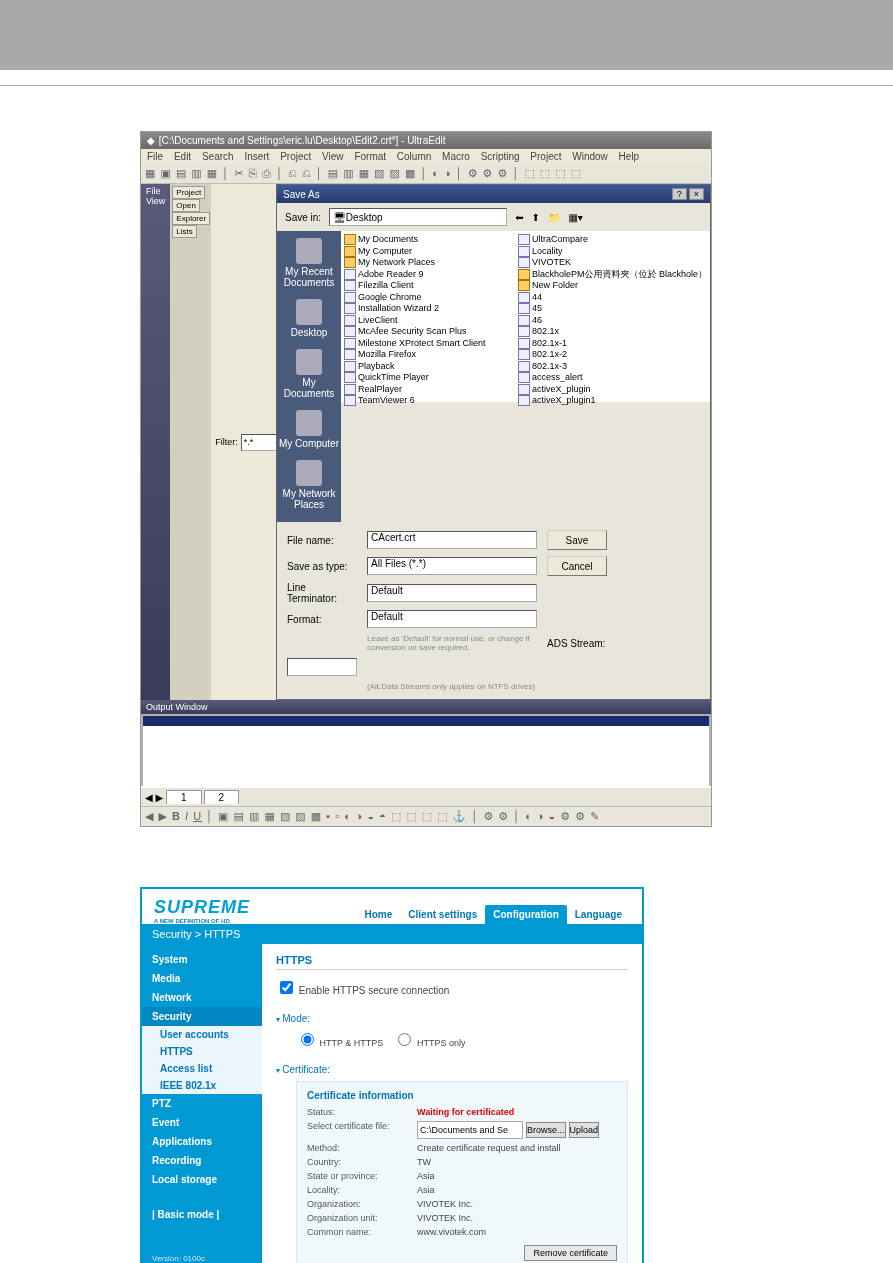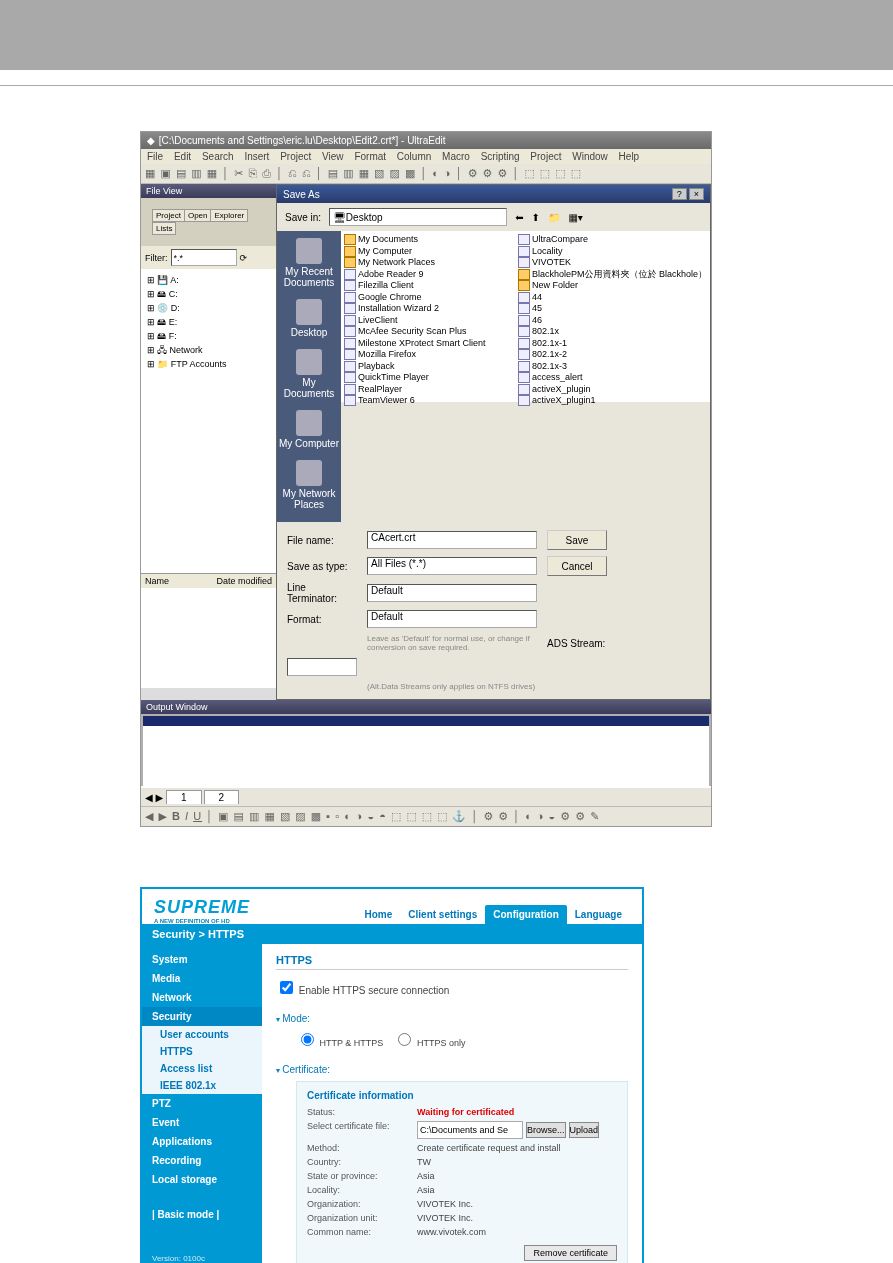--- a/index.html
+++ b/index.html
@@ -10,23 +10,23 @@
 
 
 .ss1{border:1px solid #999;width:570px;margin-bottom:60px}
 .ue-title{background:#7a7a7a;background:linear-gradient(#8a8a8a,#6a6a6a);color:#fff;font-size:10px;padding:3px 6px;display:flex;align-items:center;gap:4px}
 .ue-menu{background:#ece9d8;padding:2px 6px;font-size:10px}
 .ue-menu span{margin-right:8px;color:#444}
 .tb{background:#e8e6da;padding:3px 4px;border-bottom:1px solid #bbb;font-size:11px;line-height:13px;letter-spacing:1px;color:#666}
 .tb2{background:#e8e6da;padding:3px 4px;border-top:1px solid #bbb;font-size:11px;line-height:13px;letter-spacing:1px;color:#666}
 .ue-body{display:flex;background:#b0b0b0}
 
-.fv{width:135px;background:#737373;display:flex;flex-direction:column}
+.fv{width:135px;background:#737373;display:flex;}
 .fv-title{background:linear-gradient(#5a5a7a,#3a3a5a);color:#fff;font-size:9px;padding:2px 5px}
-.fv-tabs{background:#d4d0c0;padding:11px;font-size:8px}
+.fv-tabs{background:#d4d0c0;padding:2px;font-size:8px}
 .fv-tabs span{display:inline-block;border:1px solid #999;background:#ece9d8;padding:1px 3px;margin-right:-1px}
 .fv-filter{background:#ece9d8;padding:3px 4px;font-size:9px;display:flex;align-items:center;gap:3px}
 .fv-filter input{width:60px;height:13px;font-size:9px;border:1px inset #aaa}
 .fv-tree{background:#fff;flex:1;padding:4px 6px;font-size:9px;line-height:14px}
 .fv-tree div{white-space:nowrap}
 .fv-nh{background:#ece9d8;border-top:1px solid #999;padding:2px 4px;font-size:9px;display:flex}
 .fv-nh span:first-child{flex:1}
 .fv-blank{background:#fff;height:100px}
 .fv-scroll{background:#ddd;height:12px}
 
@@ -58,21 +58,21 @@
 .ue-tabs span{display:inline-block;border:1px solid #999;border-bottom:none;background:#fff;padding:1px 14px;margin-right:2px}
 
 
 .ss2{border:2px solid #0099d4;width:500px}
 .ss2-hd{display:flex;align-items:flex-end;padding:8px 12px 0;background:#fff}
 .logo{color:#00a0d6;font-weight:bold;font-size:18px;font-style:italic;letter-spacing:1px}
 .logo small{display:block;font-size:6px;letter-spacing:0;font-style:normal;color:#0088bb}
 .topnav{margin-left:auto;font-size:10px;font-weight:bold;display:flex}
 .topnav span{padding:4px 8px;color:#0077bb}
 .topnav span.act{background:#0099d4;color:#fff;border-radius:2px 2px 0 0}
-.crumb{background:#0099d4;color:#fff;font-weight:bold;font-size:11px;padding:4px 10px;margin:0}
+.crumb{background:#0099d4;color:#fff;font-weight:normal;font-size:11px;padding:4px 10px;margin:0}
 .ss2-bd{display:flex;background:#0099d4}
 .sbar{width:120px;padding:6px 0;font-size:10px}
 .sbar .mi{color:#fff;padding:4px 10px;font-weight:bold}
 .sbar .sub{background:#eaf6fb;color:#0077bb;font-weight:bold;padding:3px 10px 3px 18px;margin-right:-1px}
 .sbar .mi.act{background:#0088c4}
 .sbar .bm{color:#fff;font-weight:bold;padding:20px 10px 4px}
 .sbar .ver{color:#cce8f4;font-size:8px;padding:30px 10px 6px}
 .main{flex:1;background:#fff;padding:10px 14px;font-size:10px;color:#444}
 .main h4{color:#0077bb;font-size:11px;margin:0 0 8px;border-bottom:1px solid #ccc;padding-bottom:3px}
 .en{margin:6px 0 10px}

